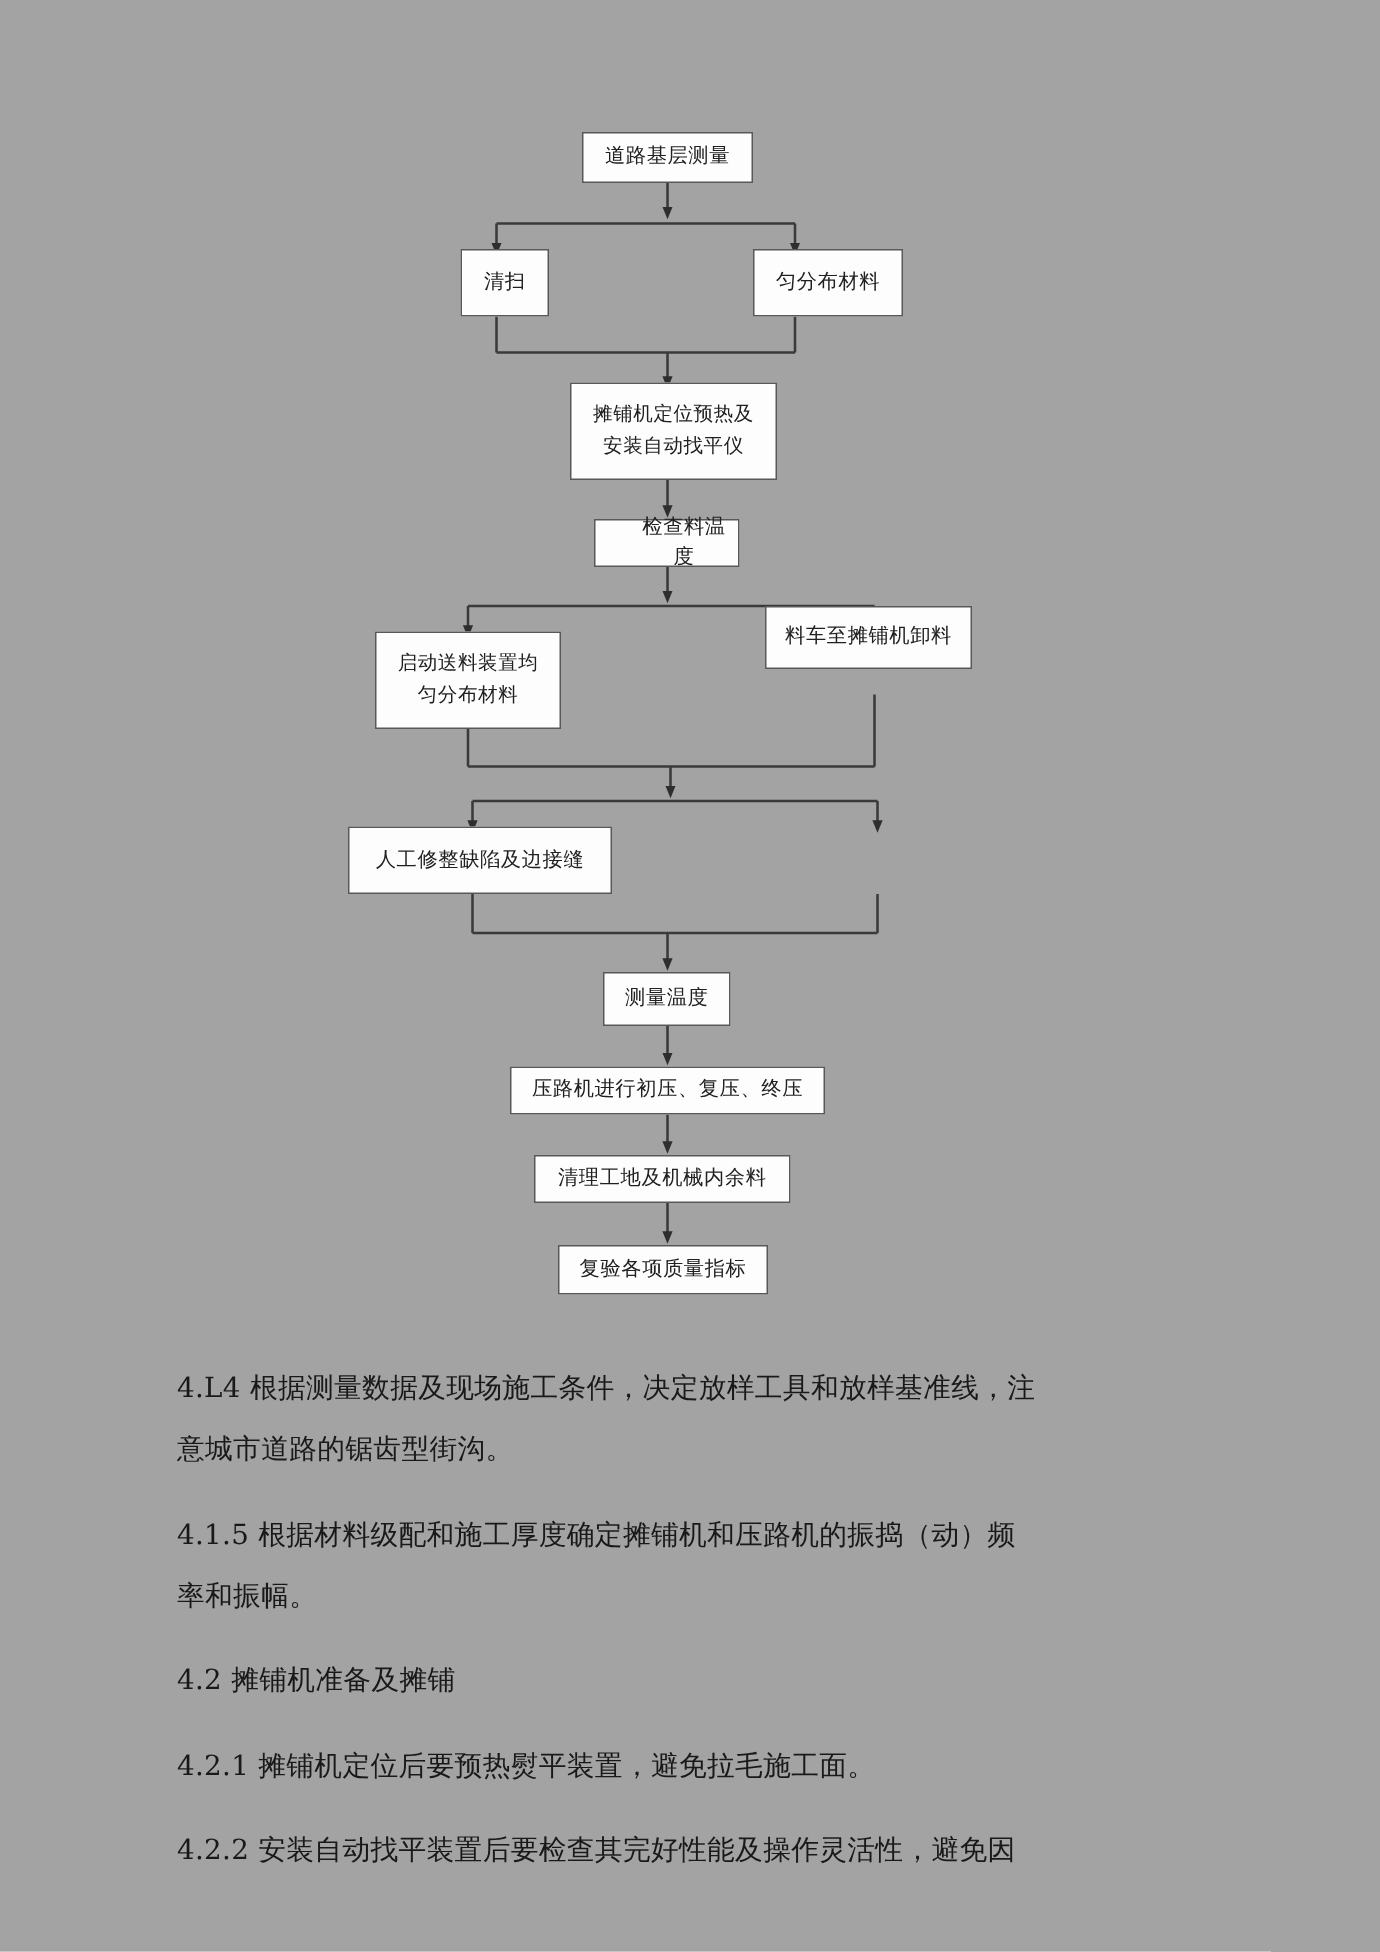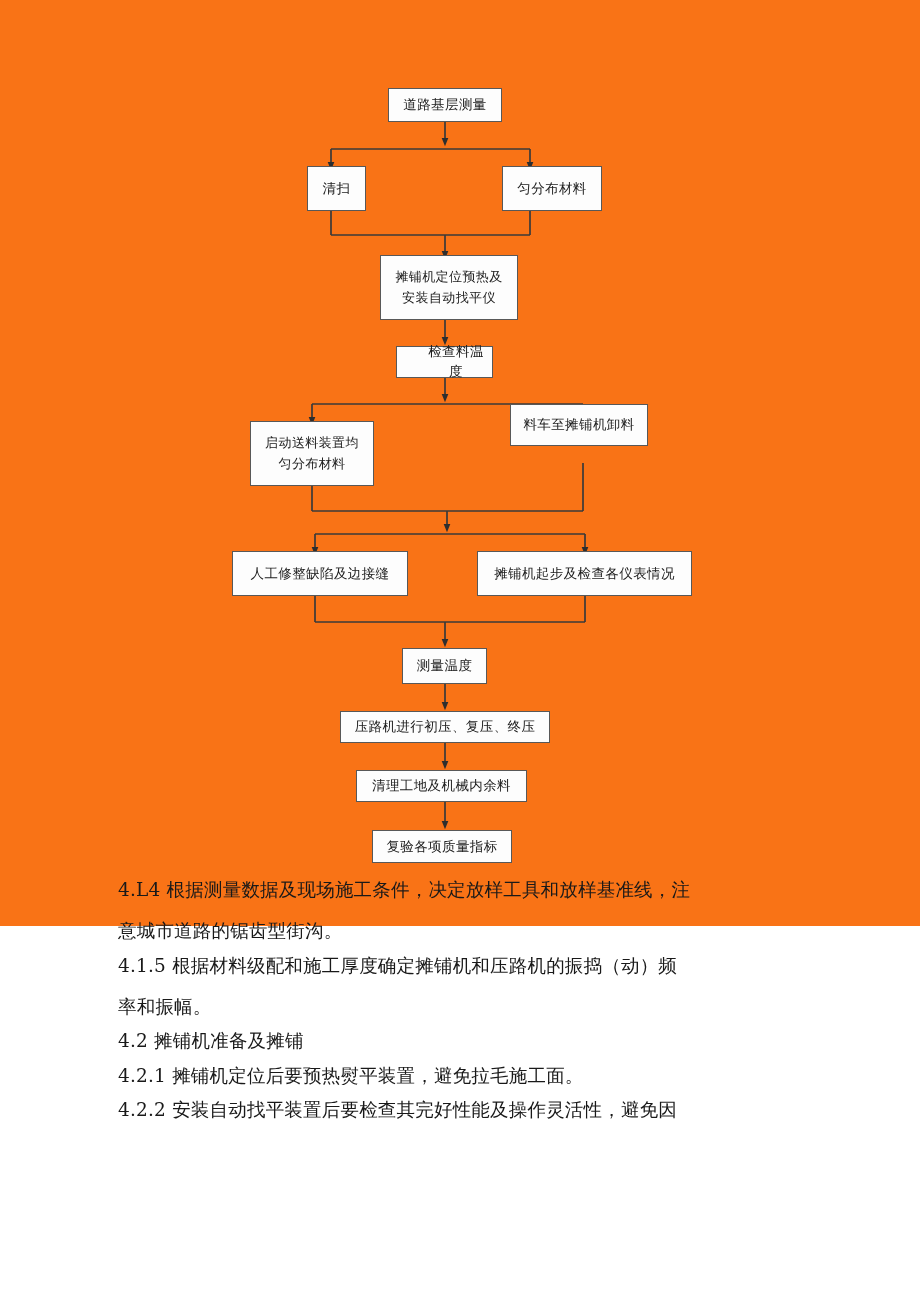--- a/index.html
+++ b/index.html
@@ -14,22 +14,22 @@
     font-family: "Liberation Serif", "DejaVu Serif", serif;
     color: #1a1a1a;
     overflow: hidden;
   }
 
   
   #page {
     position: absolute;
     left: 0; top: 0;
     width: 920px;
-    height: 926px;
-    background: #f97316;
+    height: 1301px;
+    background: #a3a3a3;
   }
 
   
   #flowchart {
     position: absolute;
     left: 0; top: 0;
     width: 920px;
     height: 880px;
   }
   #flow-svg {
@@ -67,21 +67,21 @@
     font-family: "DejaVu Serif", "Liberation Serif", serif;
     font-size: 18.5px;
     line-height: 1.1;
     color: #191919;
     margin: 0 0 0 0;
     text-align: justify;
     text-justify: inter-ideograph;
     letter-spacing: 0.2px;
   }
   .para + .para { margin-top: 14px; }
-  .para .ln { display: block; }
+  .para .ln { display: block; margin-top: 36px; }
   .para .ln + .ln { margin-top: 21px; }
 </style>
 </head>
 <body>
 
 <div id="page">
 
   <div id="flowchart">
 
     <svg id="flow-svg" width="920" height="880" viewBox="0 0 920 880">
@@ -142,21 +142,20 @@
 
     <div class="node" style="left:396px; top:346px; width:97px; height:32px;padding-left:27px;">检查料温度</div>
 
     <div class="node two-line" style="left:250px; top:421px; width:124px; height:65px;">启动送料装置均
 匀分布材料</div>
 
     <div class="node" style="left:510px; top:404px; width:138px; height:42px;">料车至摊铺机卸料</div>
 
     <div class="node" style="left:232px; top:551px; width:176px; height:45px;">人工修整缺陷及边接缝</div>
 
-    <div class="node" style="left:477px; top:551px; width:215px; height:45px;">摊铺机起步及检查各仪表情况</div>
 
     <div class="node" style="left:402px; top:648px; width:85px; height:36px;">测量温度</div>
 
     <div class="node" style="left:340px; top:711px; width:210px; height:32px;">压路机进行初压、复压、终压</div>
 
     <div class="node" style="left:356px; top:770px; width:171px; height:32px;">清理工地及机械内余料</div>
 
     <div class="node" style="left:372px; top:830px; width:140px; height:33px;">复验各项质量指标</div>
   </div>
 

